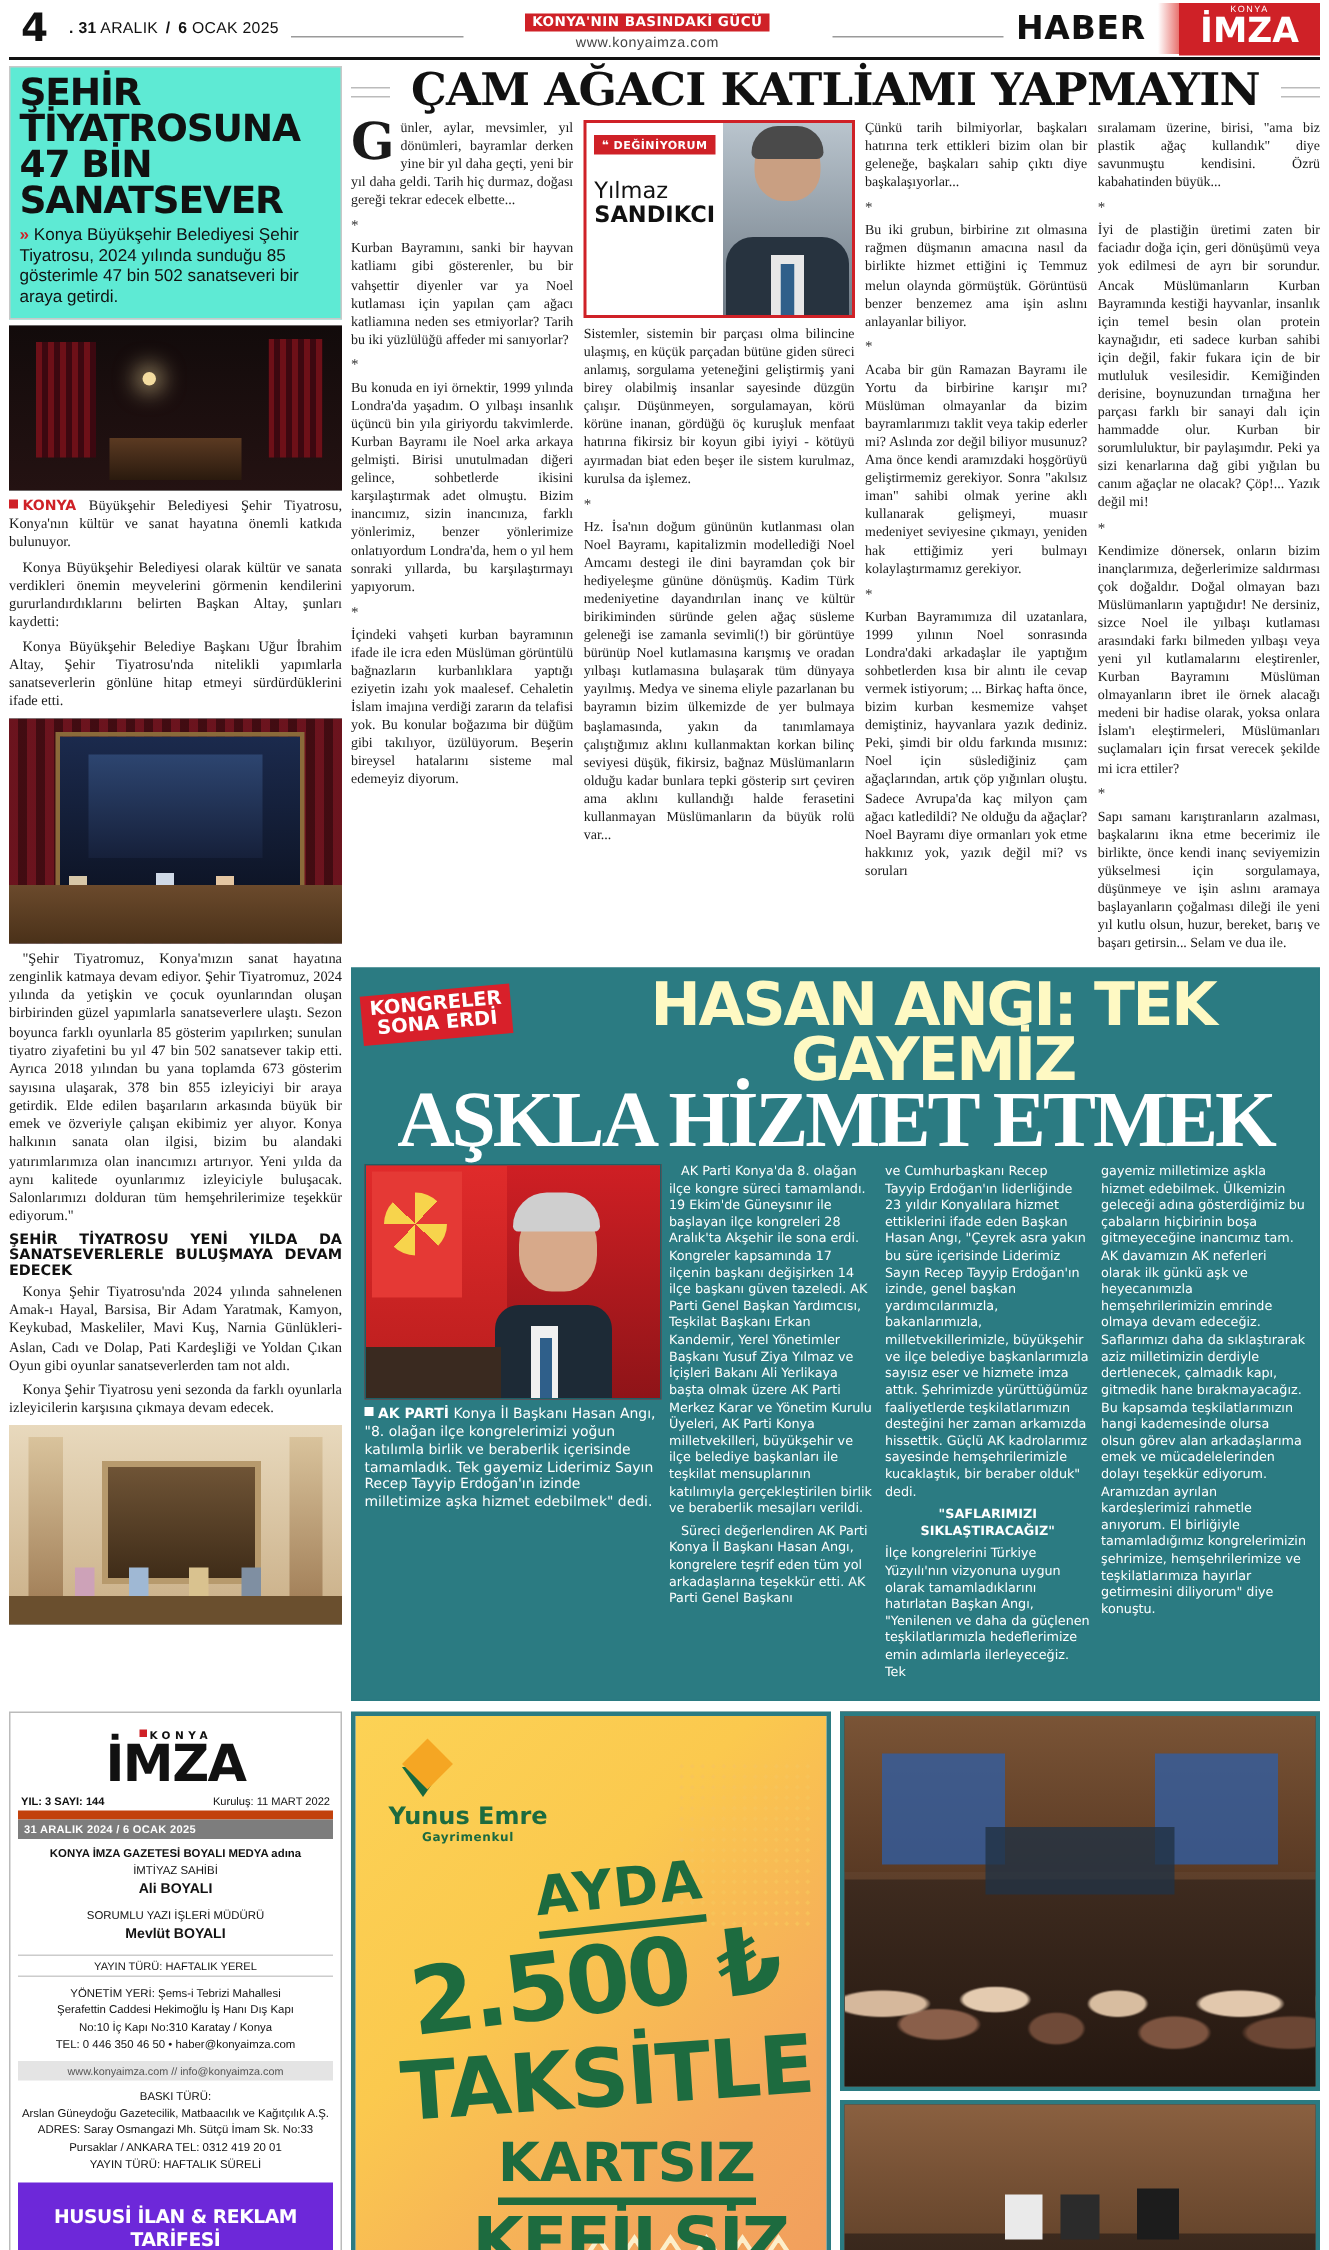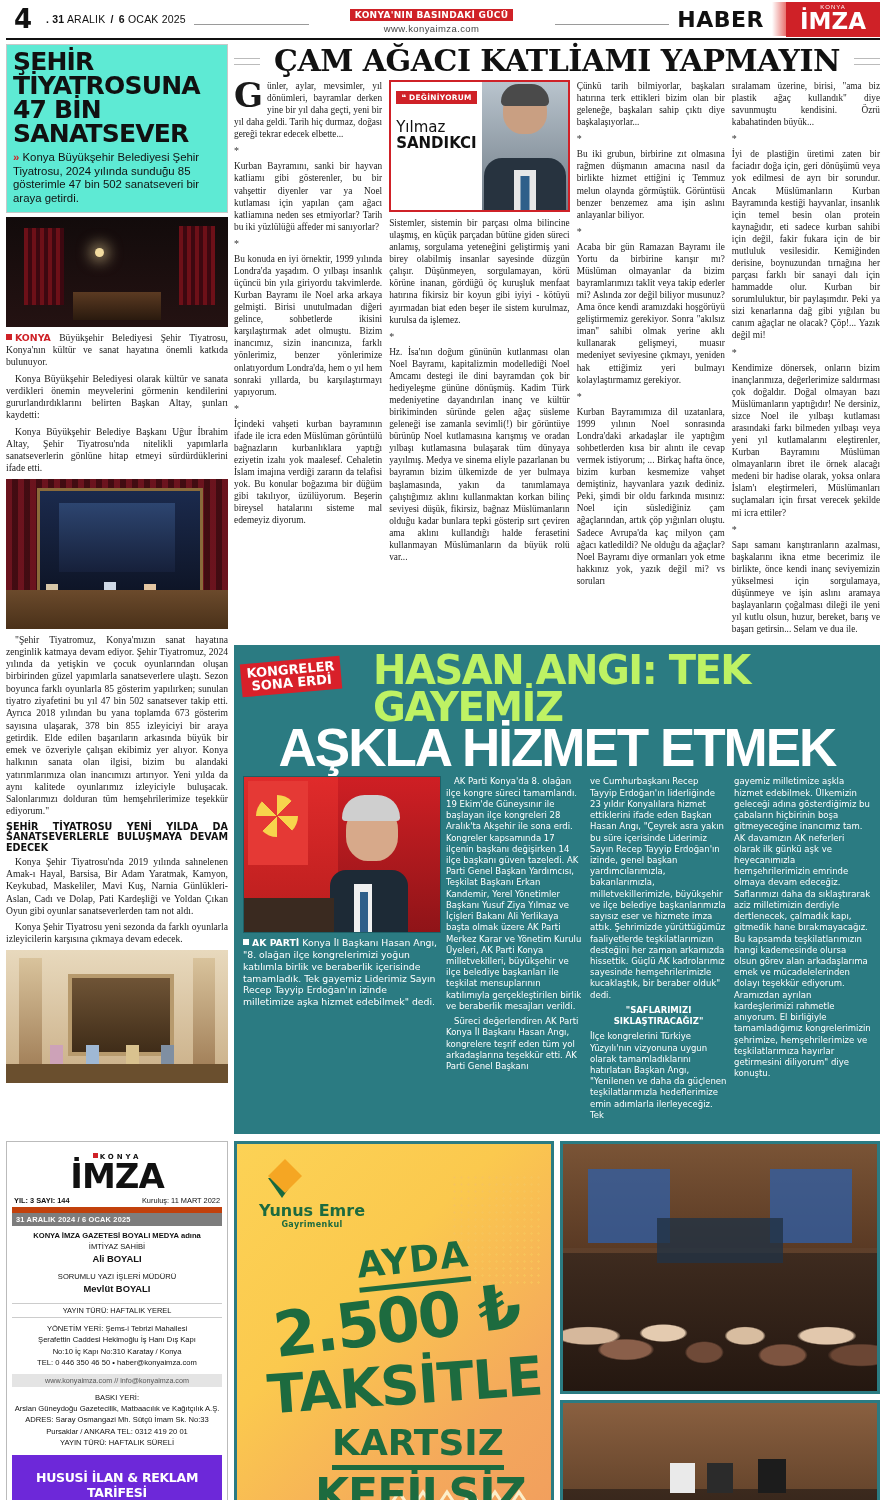--- a/index.html
+++ b/index.html
@@ -61,23 +61,23 @@
   .deg{background:#cf2127;color:#fff;font-size:7.4px;font-weight:bold;letter-spacing:.3px;padding:2px 5px;display:inline-block;font-family:"DejaVu Sans",sans-serif;}
   .deg .q{font-size:8px;}
   .cname1{font-family:"DejaVu Sans",sans-serif;font-size:15px;margin-top:14px;color:#111;}
   .cname2{font-family:"DejaVu Sans",sans-serif;font-size:15px;font-weight:bold;color:#111;line-height:1;}
   .cphoto{width:86px;background:linear-gradient(#b9c4cd,#6f7b86);position:relative;overflow:hidden;}
 
   
   .congress{margin-top:6px;background:#2b7b82;position:relative;padding:6px 8px 8px 8px;color:#fff;border:1px solid #2b7b82;}
   .kicker{background:#d8202a;color:#fff;font-family:"DejaVu Sans",sans-serif;font-weight:bold;font-size:13px;line-height:1.02;
           padding:3px 6px;transform:rotate(-5deg);display:inline-block;text-align:center;position:absolute;left:6px;top:14px;z-index:4;}
-  .bigtitle1{font-family:"DejaVu Sans",sans-serif;font-weight:bold;font-size:40px;line-height:.92;color:#bef264;letter-spacing:-1.5px;
-             text-align:left;padding-left:130px;}
-  .bigtitle2{font-family:Liberation Sans, sans-serif;font-weight:bold;font-size:53px;line-height:.9;color:#ffffff;letter-spacing:-2px;
+  .bigtitle1{font-family:"DejaVu Sans",sans-serif;font-weight:bold;font-size:40px;line-height:.92;color:#fef9c3;letter-spacing:-1.5px;
+             text-align:center;padding-left:130px;}
+  .bigtitle2{font-family:Liberation Serif, serif;font-weight:bold;font-size:53px;line-height:.9;color:#ffffff;letter-spacing:-2px;
              text-align:center;margin-top:-2px;}
   .congbody{display:flex;gap:7px;margin-top:5px;}
   .congphotoCol{width:196px;flex:0 0 196px;}
   .congphoto{width:100%;height:155px;background:#d22;position:relative;overflow:hidden;border:1px solid #1d5f66;}
   .congcap{font-family:"DejaVu Sans",sans-serif;font-size:9.3px;line-height:1.26;margin-top:4px;color:#fff;}
   .congcap b{font-weight:bold;}
   .csq{display:inline-block;width:6px;height:6px;background:#fff;margin-right:3px;vertical-align:1px;}
   .congtext{flex:1;display:flex;gap:7px;}
   .congcol{flex:1;font-family:"DejaVu Sans",sans-serif;font-size:8.5px;line-height:1.32;color:#fff;text-align:left;}
   .congcol p{margin:0 0 4px 0;}
@@ -209,21 +209,21 @@
           <div style="position:absolute;left:18%;bottom:10%;width:12px;height:30px;background:#d7c7a8;"></div>
           <div style="position:absolute;left:44%;bottom:10%;width:12px;height:32px;background:#cfd9e6;"></div>
           <div style="position:absolute;left:62%;bottom:10%;width:12px;height:30px;background:#e4c6a2;"></div>
           <div class="stagefloor"></div>
         </div>
       </div>
 
       <div class="body-sm" style="margin-top:5px;">
         <p>"Şehir Tiyatromuz, Konya'mızın sanat hayatına zenginlik katmaya devam ediyor. Şehir Tiyatromuz, 2024 yılında da yetişkin ve çocuk oyunlarından oluşan birbirinden güzel yapımlarla sanatseverlere ulaştı. Sezon boyunca farklı oyunlarla 85 gösterim yapılırken; sunulan tiyatro ziyafetini bu yıl 47 bin 502 sanatsever takip etti. Ayrıca 2018 yılından bu yana toplamda 673 gösterim sayısına ulaşarak, 378 bin 855 izleyiciyi bir araya getirdik. Elde edilen başarıların arkasında büyük bir emek ve özveriyle çalışan ekibimiz yer alıyor. Konya halkının sanata olan ilgisi, bizim bu alandaki yatırımlarımıza olan inancımızı artırıyor. Yeni yılda da aynı kalitede oyunlarımız izleyiciyle buluşacak. Salonlarımızı dolduran tüm hemşehrilerimize teşekkür ediyorum."</p>
         <div class="subhd">ŞEHİR TİYATROSU YENİ YILDA DA SANATSEVERLERLE BULUŞMAYA DEVAM EDECEK</div>
-        <p>Konya Şehir Tiyatrosu'nda 2019 yılında sahnelenen Amak-ı Hayal, Barsisa, Bir Adam Yaratmak, Kamyon, Keykubad, Maskeliler, Mavi Kuş, Narnia Günlükleri-Aslan, Cadı ve Dolap, Pati Kardeşliği ve Yoldan Çıkan Oyun gibi oyunlar sanatseverlerden tam not aldı.</p>
+        <p>Konya Şehir Tiyatrosu'nda 2024 yılında sahnelenen Amak-ı Hayal, Barsisa, Bir Adam Yaratmak, Kamyon, Keykubad, Maskeliler, Mavi Kuş, Narnia Günlükleri-Aslan, Cadı ve Dolap, Pati Kardeşliği ve Yoldan Çıkan Oyun gibi oyunlar sanatseverlerden tam not aldı.</p>
         <p>Konya Şehir Tiyatrosu yeni sezonda da farklı oyunlarla izleyicilerin karşısına çıkmaya devam edecek.</p>
       </div>
 
       <div class="photo" style="height:133px;margin-top:3px;">
         <div class="scene">
           <div style="position:absolute;inset:0;background:linear-gradient(#e8d9bd,#c9ae86);"></div>
           <div style="position:absolute;left:6%;top:6%;width:10%;height:80%;background:linear-gradient(#d9c39c,#a4825b);"></div>
           <div style="position:absolute;right:6%;top:6%;width:10%;height:80%;background:linear-gradient(#d9c39c,#a4825b);"></div>
           <div style="position:absolute;left:28%;top:18%;width:44%;height:56%;background:linear-gradient(#6f5436,#3f2c18);border:4px solid #b79a6d;"></div>
           <div style="position:absolute;left:20%;bottom:6%;width:13px;height:30px;background:#cda2b8;"></div>
@@ -386,21 +386,21 @@
       <div class="imz-c" style="padding:2px;">
         <div>YÖNETİM YERİ: Şems-i Tebrizi Mahallesi</div>
         <div>Şerafettin Caddesi Hekimoğlu İş Hanı Dış Kapı</div>
         <div>No:10 İç Kapı No:310 Karatay / Konya</div>
         <div>TEL: 0 446 350 46 50 • haber@konyaimza.com</div>
       </div>
 
       <div class="imz-web">www.konyaimza.com // info@konyaimza.com</div>
 
       <div class="imz-c" style="padding:2px;">
-        <div>BASKI YERİ:</div>
+        <div>BASKI TÜRÜ:</div>
         <div>Arslan Güneydoğu Gazetecilik, Matbaacılık ve Kağıtçılık A.Ş.</div>
         <div>ADRES: Saray Osmangazi Mh. Sütçü İmam Sk. No:33</div>
         <div>Pursaklar / ANKARA  TEL: 0312 419 20 01</div>
         <div>YAYIN TÜRÜ: HAFTALIK SÜRELİ</div>
       </div>
 
       <div class="tarife">HUSUSİ İLAN &amp; REKLAM TARİFESİ</div>
 
       <div class="ptab" id="tariff-table">
           <div class="prow">

